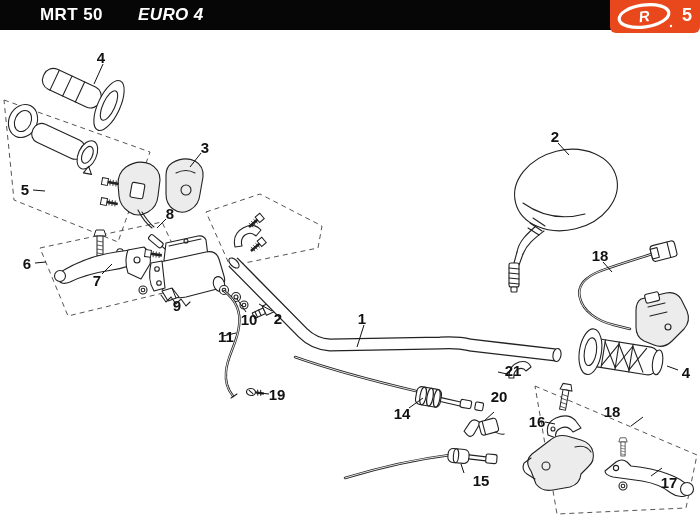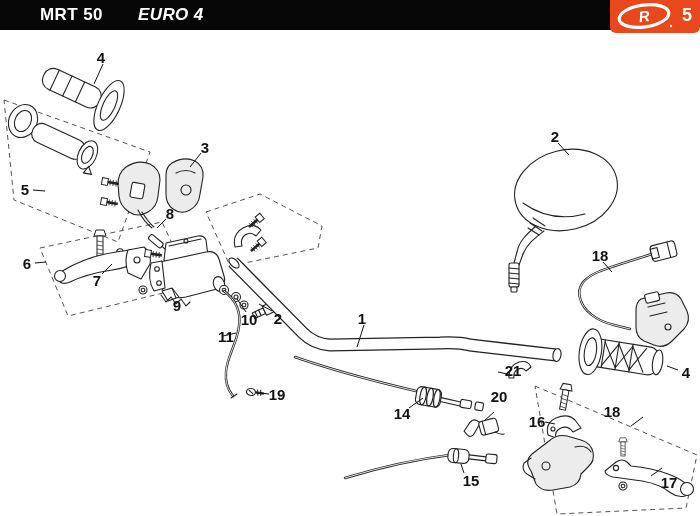--- a/index.html
+++ b/index.html
@@ -311,19 +311,19 @@
 <div class="co" style="left:97px;top:280px">7</div>
 <div class="co" style="left:177px;top:305px">9</div>
 <div class="co" style="left:249px;top:319px">10</div>
 <div class="co" style="left:226px;top:336px">11</div>
 <div class="co" style="left:278px;top:318px">2</div>
 <div class="co" style="left:277px;top:394px">19</div>
 <div class="co" style="left:362px;top:318px">1</div>
 <div class="co" style="left:555px;top:136px">2</div>
 <div class="co" style="left:600px;top:255px">18</div>
 <div class="co" style="left:402px;top:413px">14</div>
-<div class="co" style="left:471px;top:480px">15</div>
+<div class="co" style="left:481px;top:480px">15</div>
 <div class="co" style="left:499px;top:396px">20</div>
 <div class="co" style="left:513px;top:370px">21</div>
 <div class="co" style="left:537px;top:421px">16</div>
 <div class="co" style="left:612px;top:411px">18</div>
 <div class="co" style="left:669px;top:482px">17</div>
 <div class="co" style="left:686px;top:372px">4</div>
 
 </body></html>

